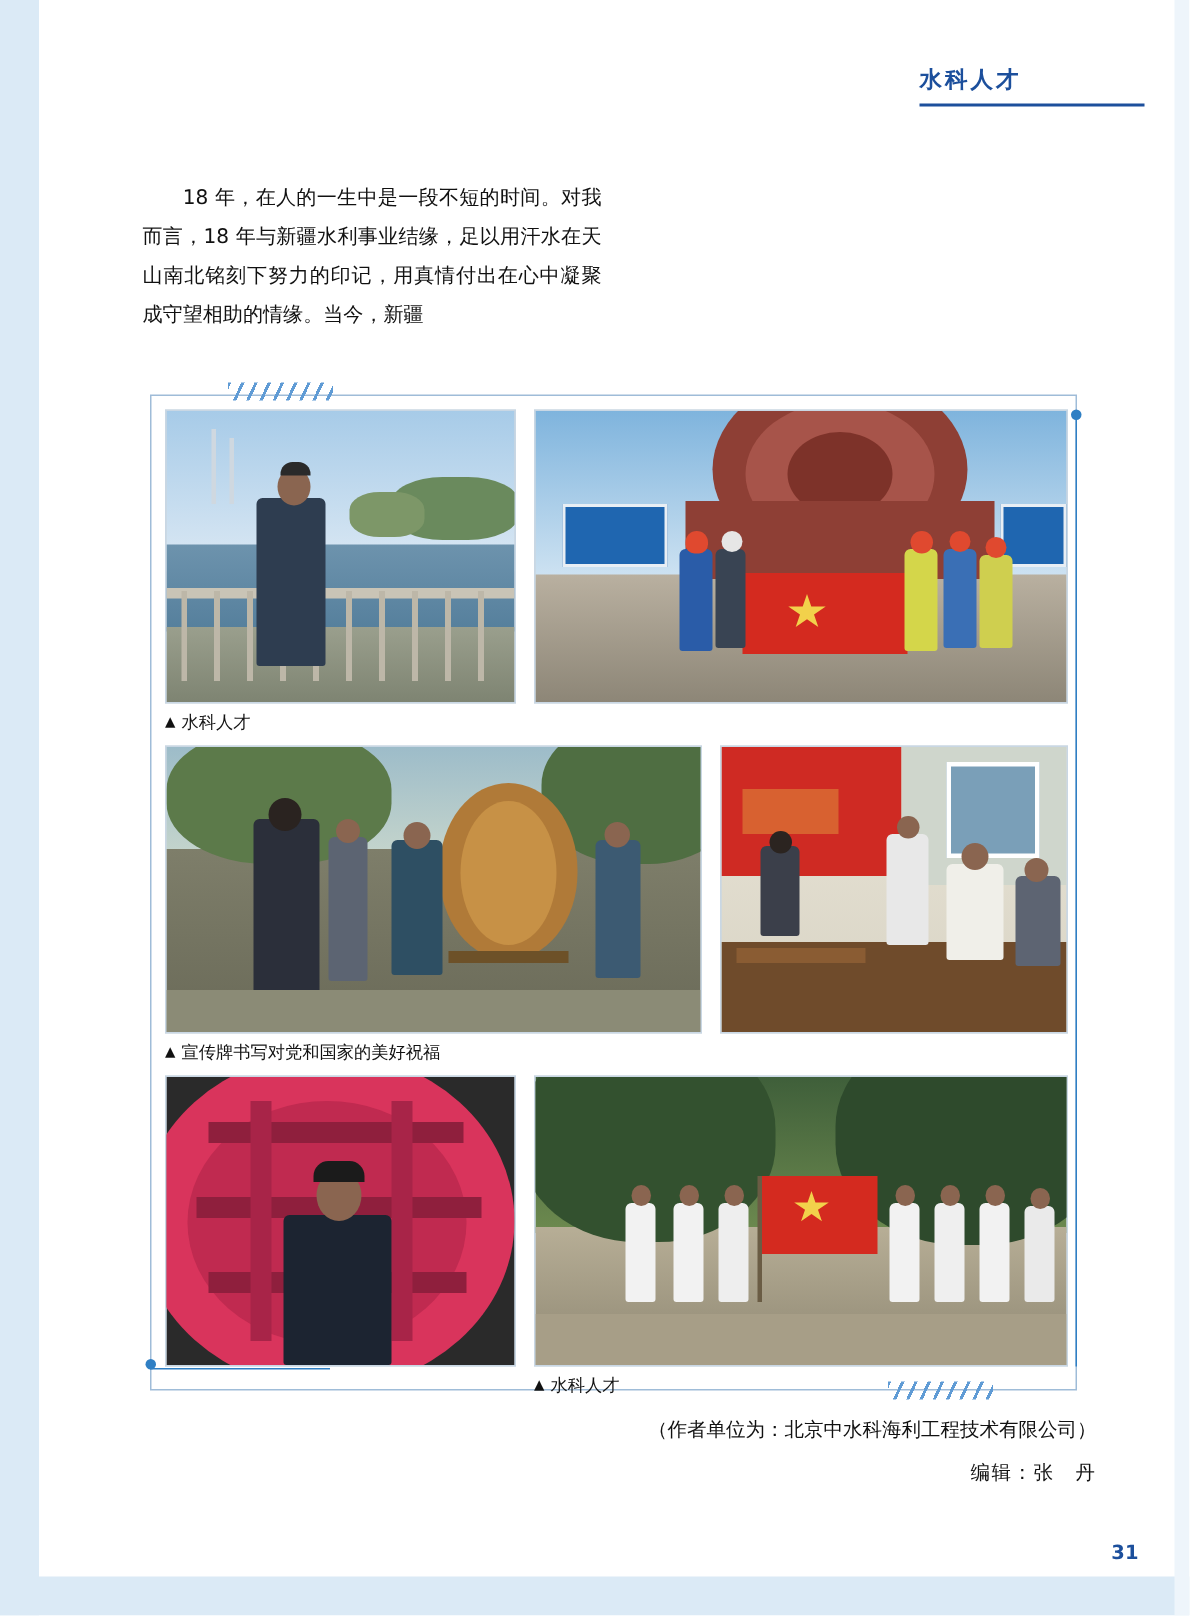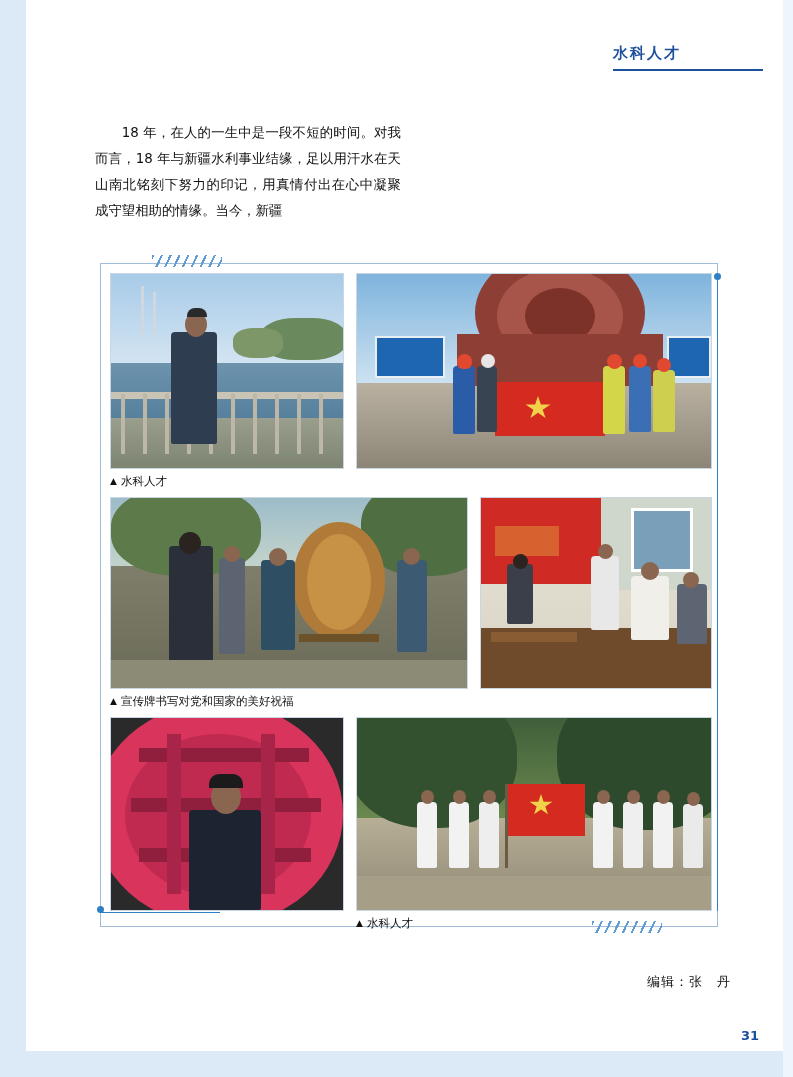--- a/index.html
+++ b/index.html
@@ -376,16 +376,17 @@
           </div>
           <div class="caption">
             <span class="tri">▲</span><span>水科人才</span>
           </div>
         </div>
       </div>
 
     </div>
   </div>
 
+  <div class="credit">（作者单位为：北京中水科海利工程技术有限公司）</div>
   <div class="editor">编辑：张　丹</div>
   <div class="page-number">31</div>
 
 </div>
 
 </body></html>

